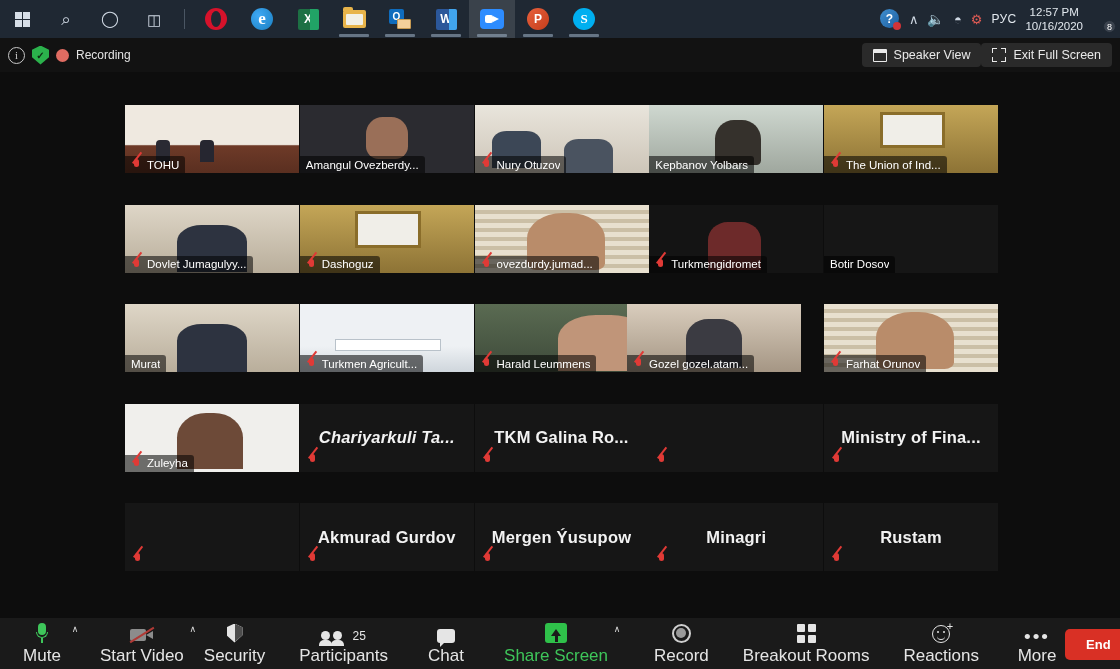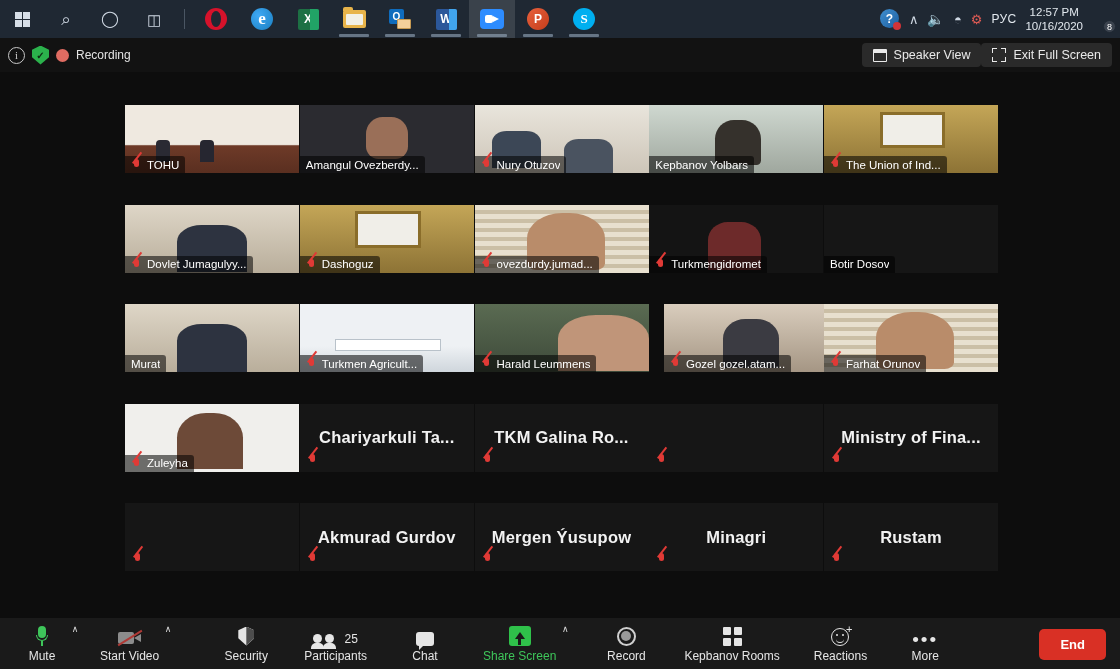--- a/index.html
+++ b/index.html
@@ -197,21 +197,21 @@
           background:#3b3b42; border-radius:40% 40% 0 0; }
   .ph.selfie { background: #f0efec; }
   .ph.selfie::after { content:""; position:absolute; left:30%; top:14%; width:38%; height:82%;
           background:#6d4a38; border-radius:44% 44% 0 0; }
 
   
   .ctrlbar { position: absolute; left: 0; bottom: 0; width: 1120px; height: 51px;
              background: #1a1a1a; display: flex; align-items: center; }
   .ctrl { display: flex; flex-direction: column; align-items: center; justify-content: center;
           gap: 3px; min-width: 56px; height: 51px; padding: 0 4px; }
-  .ctrl .lbl { color: #e5e5e5; font-size: 12px; white-space: nowrap; }
+  .ctrl .lbl { color: #e5e5e5; font-size: 17px; white-space: nowrap; }
   .ctrl.green .lbl { color: #3ec65a; }
   .ctrl .ico { height: 21px; display: flex; align-items: flex-end; justify-content: center; }
   .chev { color: #d8d8d8; font-size: 9px; align-self: flex-start; margin-top: 6px;
           margin-left: -2px; width: 14px; text-align: center; }
   .left-group { display: flex; align-items: center; padding-left: 14px; }
   .center-group { display: flex; align-items: center; gap: 26px; margin: 0 auto; }
   .right-group { margin-left: auto; padding-right: 14px; }
 
   .mic-on { width: 12px; height: 20px; position: relative; }
   .mic-on .cap { position: absolute; left: 2px; top: 0; width: 8px; height: 12px;
@@ -451,42 +451,42 @@
             <span class="nm">Turkmen Agricult...</span>
           </div>
         </div>
         <div class="tile" style="position: absolute; left: 349.5px; top: 199px;">
           <div class="ph greenwall"></div>
           <div class="namebar">
             <span class="mic-muted"></span>
             <span class="nm">Harald Leummens</span>
           </div>
         </div>
-        <div class="tile" style="position: absolute; left: 539px; top: 199px;">
+        <div class="tile" style="position: absolute; left: 502px; top: 199px;">
           <div class="ph chair"></div>
           <div class="namebar">
             <span class="mic-muted"></span>
             <span class="nm">Gozel gozel.atam...</span>
           </div>
         </div>
         <div class="tile" style="position: absolute; left: 699px; top: 199px;">
           <div class="ph blinds"></div>
           <div class="namebar">
             <span class="mic-muted"></span>
             <span class="nm">Farhat Orunov</span>
           </div>
         </div>
         <div class="tile" style="position: absolute; left: 0px; top: 298.5px;">
           <div class="ph selfie"></div>
           <div class="namebar">
             <span class="mic-muted"></span>
             <span class="nm">Zuleyha</span>
           </div>
         </div>
-        <div class="tile nameonly blank" style="position: absolute; left: 174.75px; top: 298.5px;">
+        <div class="tile nameonly blank" style="position: absolute; left: 174.75px; top: 298.5px; font-style: italic;">
           <div class="bigname">Chariyarkuli  Ta...</div>
           <span class="mic-muted mic-corner"></span>
         </div>
         <div class="tile nameonly blank" style="position: absolute; left: 349.5px; top: 298.5px;">
           <div class="bigname">TKM Galina Ro...</div>
           <span class="mic-muted mic-corner"></span>
         </div>
         <div class="tile nameonly blank" style="position: absolute; left: 524.25px; top: 298.5px;">
           <span class="mic-muted mic-corner"></span>
         </div>
@@ -586,21 +586,21 @@
       </div>
       <div class="ctrl">
         <span class="ico">
           <span class="squares">
               <i></i>
               <i></i>
               <i></i>
               <i></i>
             </span>
         </span>
-        <span class="lbl">Kepbanov Rooms</span>
+        <span class="lbl">Breakout Rooms</span>
       </div>
       <div class="ctrl">
         <span class="ico">
           <span class="react-ic">
               <span class="react-plus">+</span>
             </span>
         </span>
         <span class="lbl">Reactions</span>
       </div>
       <div class="ctrl">

